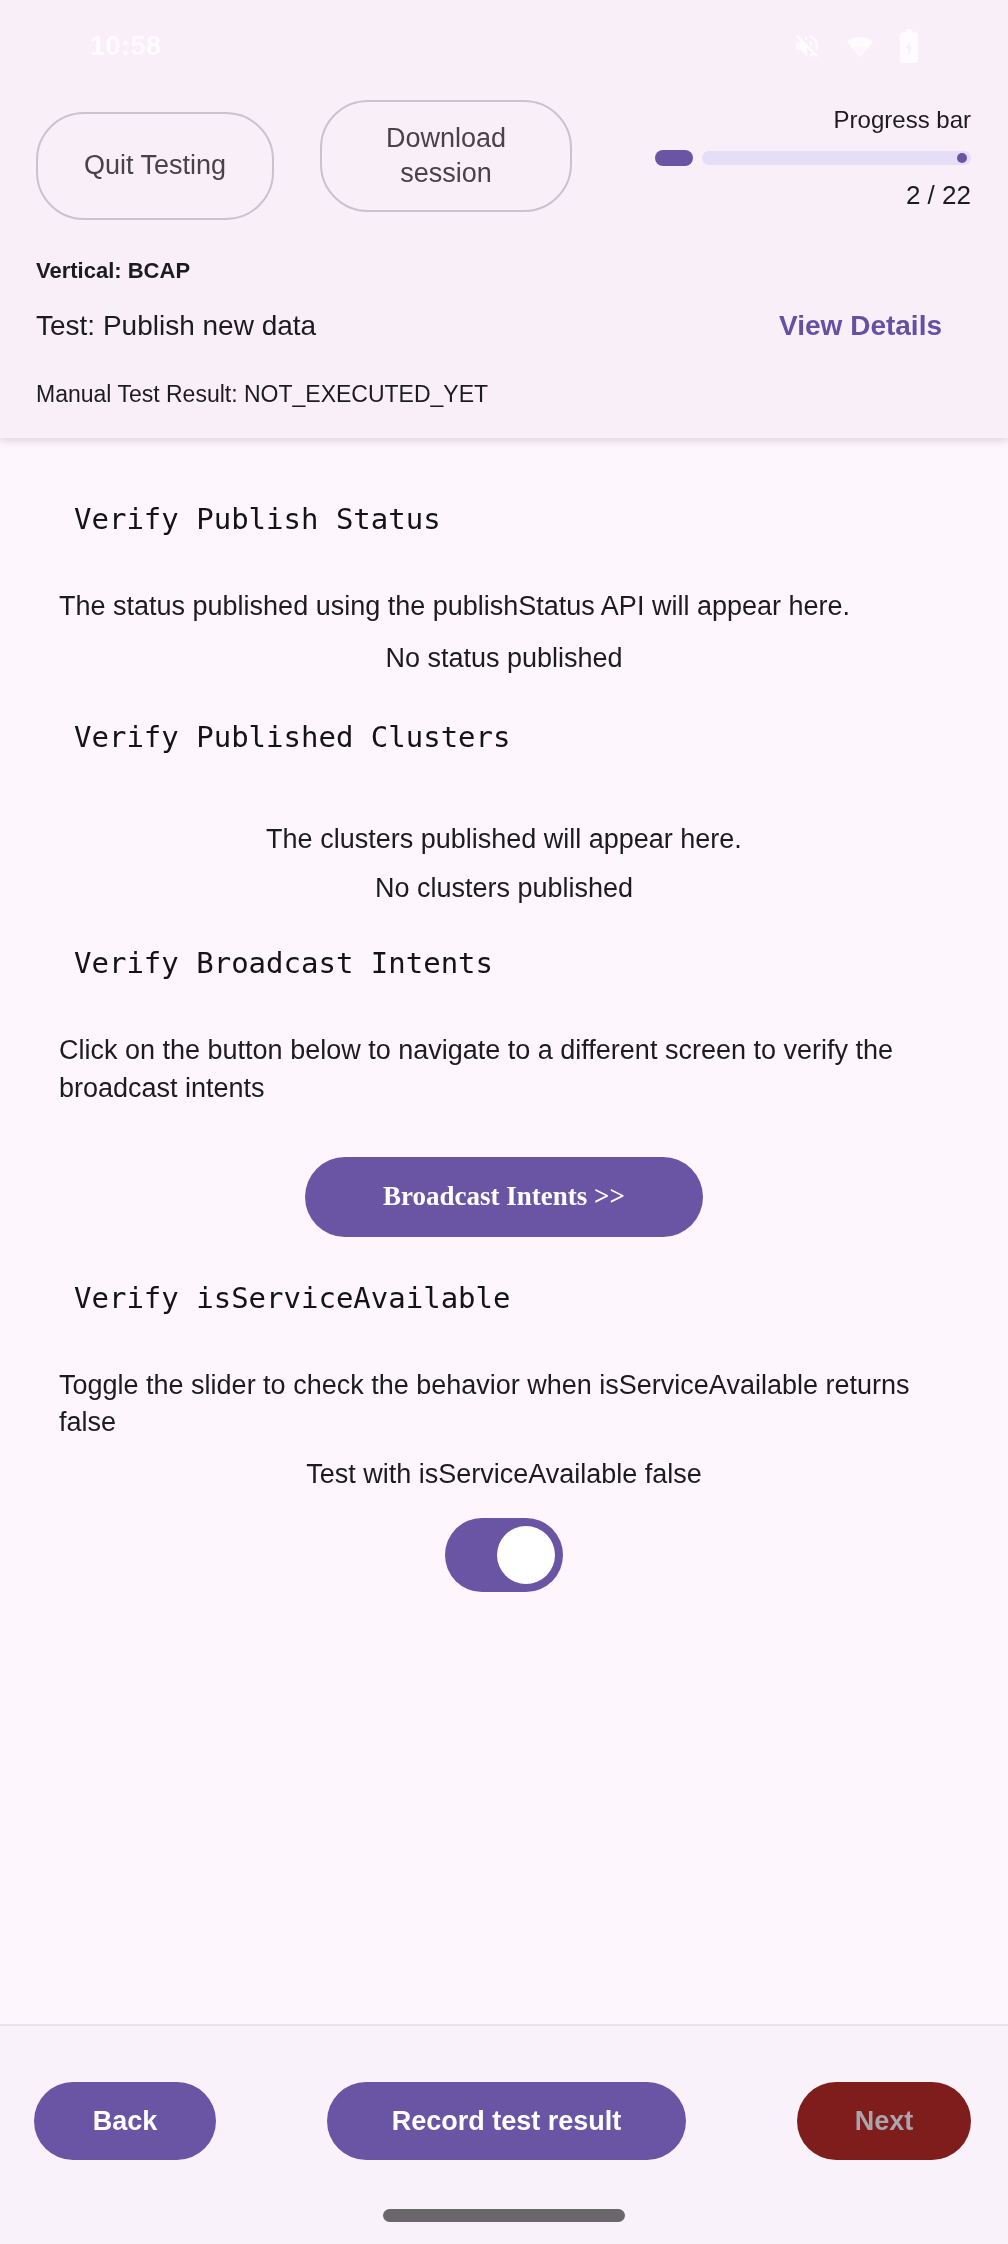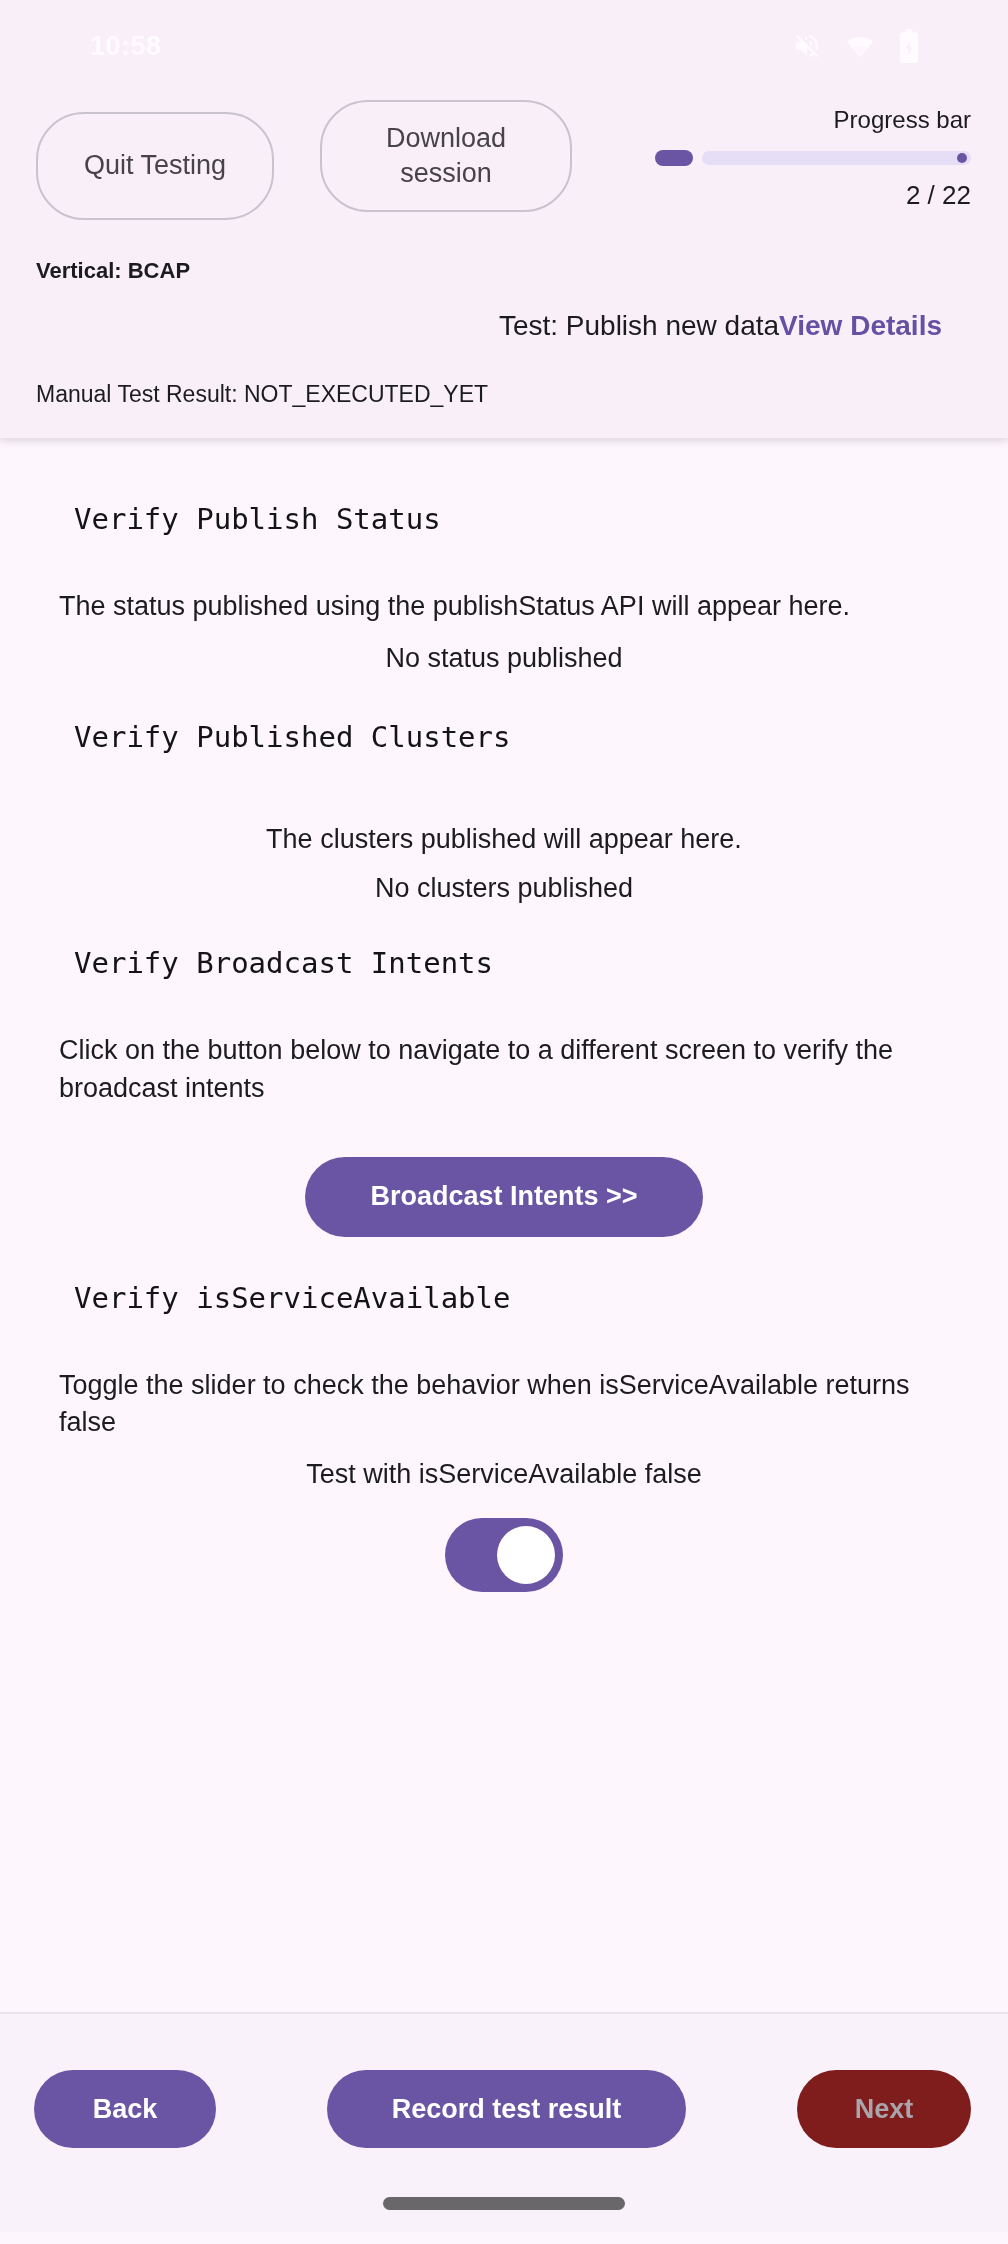--- a/index.html
+++ b/index.html
@@ -76,21 +76,21 @@
   .progress-stop {
     position:absolute; right:4px; top:3px;
     width:10px; height:10px; border-radius:50%;
     background:#6A54A4;
   }
   .progress-counter { font-size:26px; margin-top:14px; color:#1C1B1F; }
 
   
   .header { padding:22px 66px 0 36px; }
   .header-vertical { font-size:22px; font-weight:700; margin-top:16px; }
-  .header-row { display:flex; justify-content:flex-end; align-items:baseline; margin-top:26px; }
+  .header-row { display:flex; justify-content:space-between; align-items:baseline; margin-top:26px; }
   .header-test { font-size:28px; font-weight:400; }
   .view-details { font-size:28px; font-weight:700; color:#6750A4; cursor:pointer; }
   .header-manual { font-size:23px; margin-top:39px; }
 
   
   .content { position:relative; z-index:1; background:#FDF6FD; }
   .section-title {
     font-size:29px; font-weight:500;
     margin-left:74px;
     color:#141317;
@@ -106,40 +106,40 @@
   }
   .note { font-size:27px; text-align:center; margin-top:18px; }
   .note-wide { font-size:27px; text-align:center; margin:70px 40px 0; }
 
   .btn-primary-wide {
     display:block;
     margin:50px auto 0;
     width:398px; height:80px;
     border:none; border-radius:40px;
     background:#6A54A4; color:#FFFFFF;
-    font-family:Liberation Sans, sans-serif;
+    font-family:Liberation Serif, serif;
     font-size:27px; font-weight:700;
     cursor:pointer;
   }
 
   
   .switch-wrap { display:flex; justify-content:center; margin-top:28px; }
   .switch {
     width:118px; height:74px; border-radius:37px;
     background:#6A54A4; position:relative; cursor:pointer;
   }
   .switch .thumb {
     position:absolute; right:8px; top:8px;
     width:58px; height:58px; border-radius:50%;
     background:#FFFFFF;
   }
 
   
   .footer {
-    position:absolute; left:0; right:0; bottom:12px;
+    position:absolute; left:0; right:0; bottom:0;
     height:220px;
     background:#FAF2FA;
     border-top:2px solid #EAE3EA;
   }
   .footer-buttons {
     display:flex; align-items:center; justify-content:space-between;
     padding:56px 37px 0 34px;
   }
   .btn-filled {
     height:78px; border:none; border-radius:39px;

